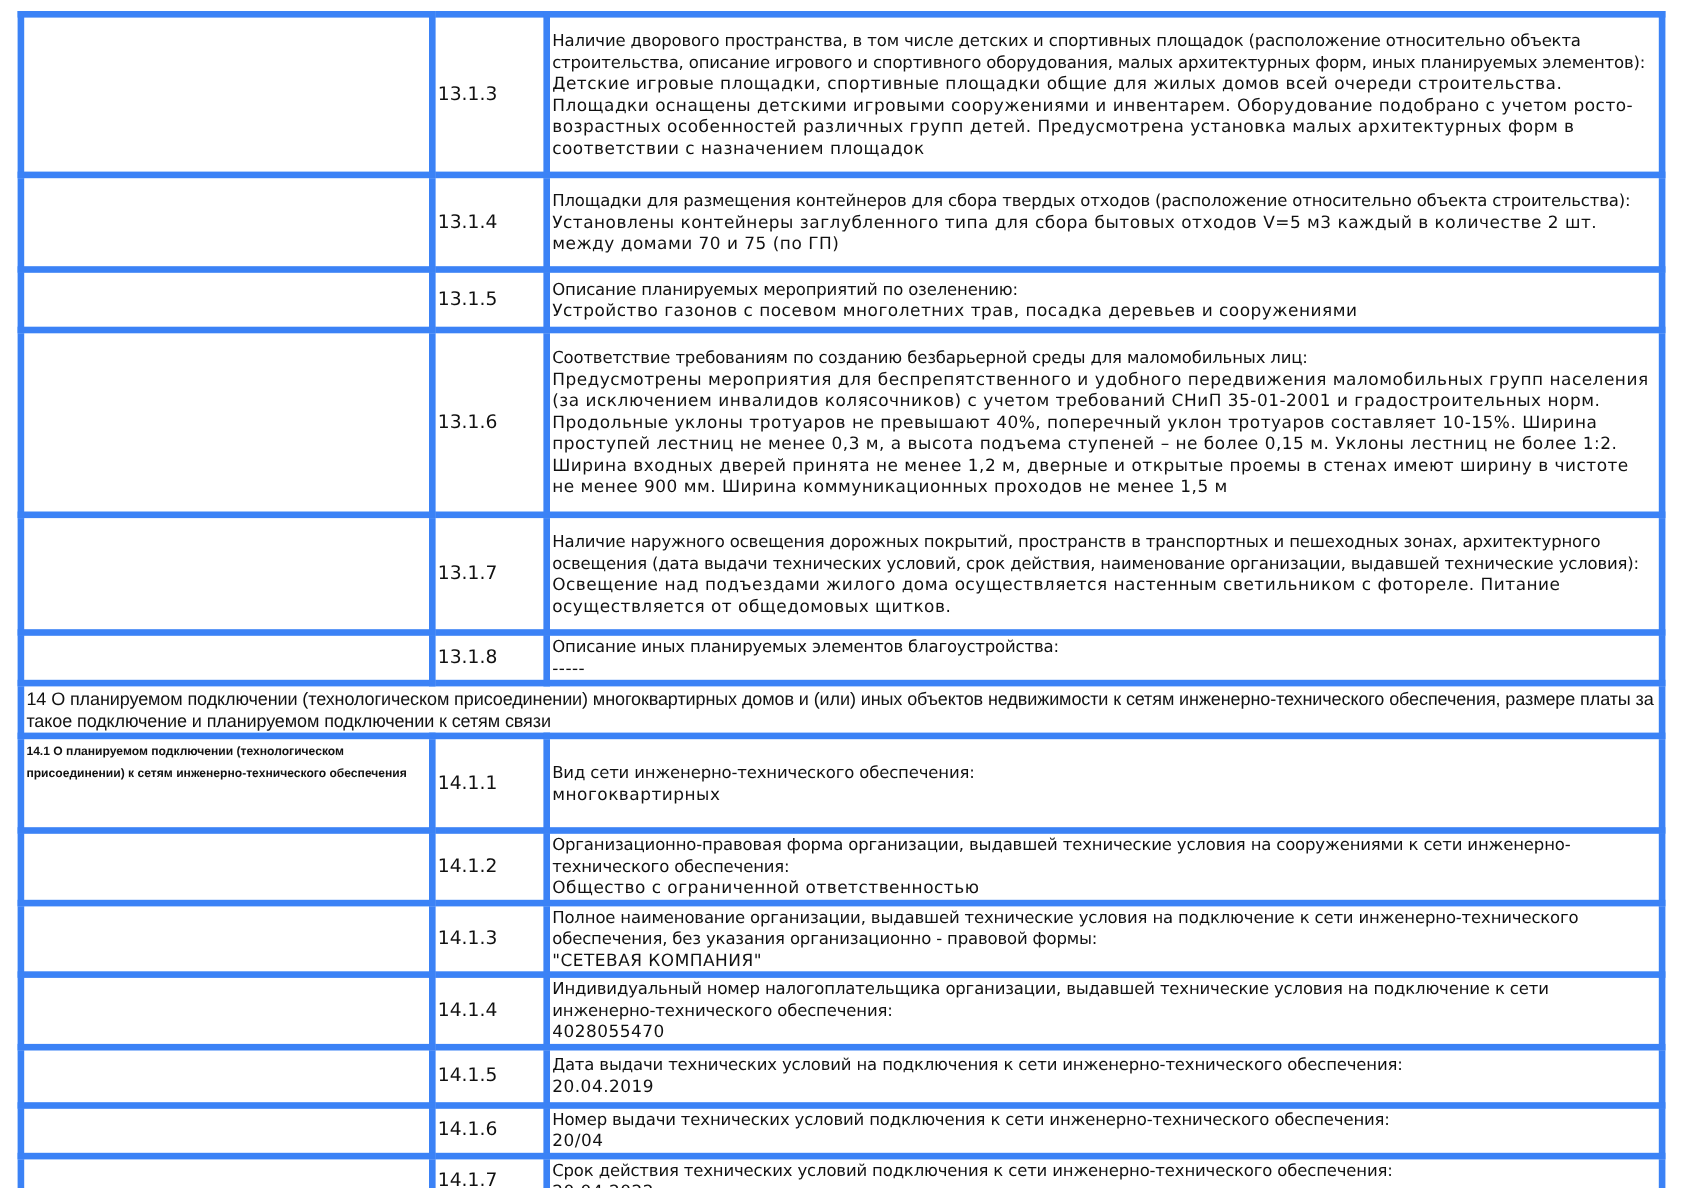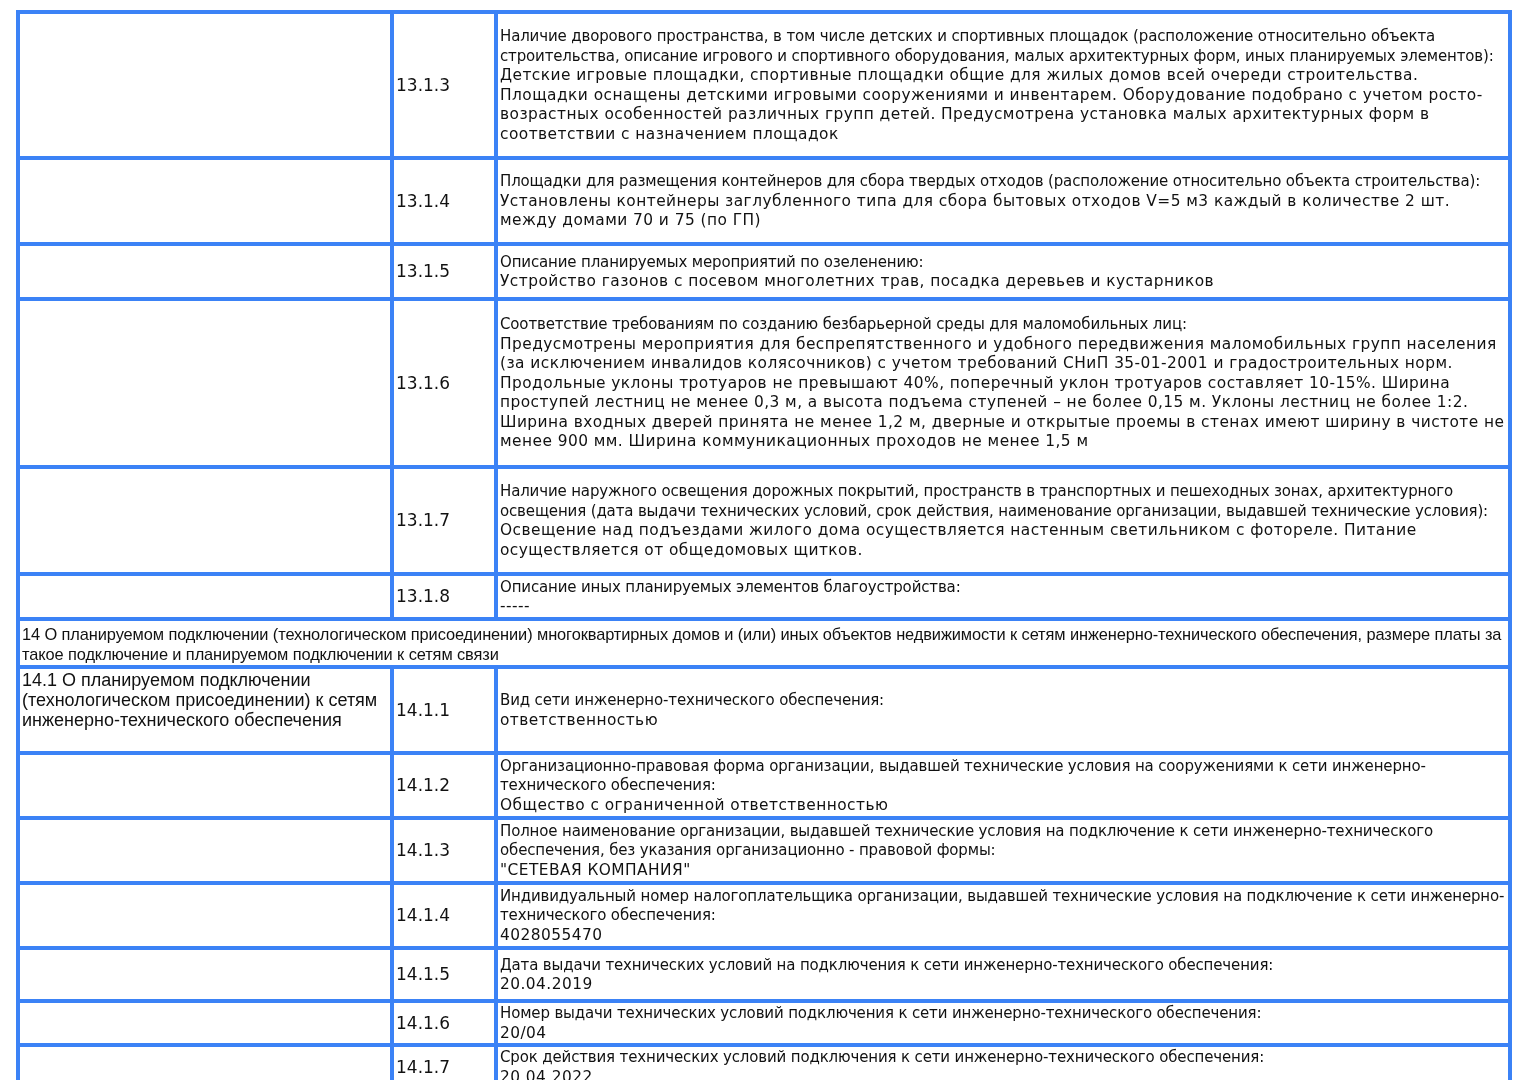--- a/index.html
+++ b/index.html
@@ -8,35 +8,35 @@
   table.grid {
     border-collapse: collapse;
     width: 1492px;
     table-layout: fixed;
     font-family: "DejaVu Sans", "Liberation Sans", sans-serif;
     font-size: 15.4px;
     line-height: 19.5px;
     color: #111111;
   }
   table.grid td {
-    border: 4px solid #3b82f6;
+    border: 6px solid #3b82f6;
     padding: 1px 2px 0 2px;
     vertical-align: middle;
     overflow: hidden;
     margin-top: 29px;
   }
   col.c1 { width: 374px; }
   col.c2 { width: 104px; }
   col.c3 { width: 1014px; }
   td.num { padding-left: 2px; font-size: 17px; }
   td.desc { vertical-align: top; }
   .lbl { display: block; font-weight: normal; font-size: 15px; letter-spacing: -0.15px; }
   .val { display: block; font-weight: normal; letter-spacing: 0.45px; }
   .sec { font-family: "Liberation Sans", sans-serif; font-size: 16.4px; line-height: 20px; letter-spacing: -0.1px; }
-  .subsec { font-family: "Liberation Sans", sans-serif; font-size: 18px; line-height: 20px; vertical-align: top !important; }
+  .subsec { font-family: "Liberation Sans", sans-serif; font-size: 11px; line-height: 20px; vertical-align: top !important; font-weight: bold; }
   .empty { }
 </style>
 </head>
 <body>
 
 <div class="doc">
 <table class="grid">
   <colgroup>
         <col class="c1">
         <col class="c2">
@@ -60,21 +60,21 @@
         <span class="lbl">Площадки для размещения контейнеров для сбора твердых отходов (расположение относительно объекта строительства):</span>
         <span class="val">Установлены контейнеры заглубленного типа для сбора бытовых отходов V=5 м3 каждый в количестве 2 шт. между домами 70 и 75 (по ГП)</span>
       </td>
     </tr>
 
     <tr style="height:55px">
       <td class="empty"></td>
       <td class="num">13.1.5</td>
       <td class="desc">
         <span class="lbl">Описание планируемых мероприятий по озеленению:</span>
-        <span class="val">Устройство газонов с посевом многолетних трав, посадка деревьев и кустарников</span>
+        <span class="val">Устройство газонов с посевом многолетних трав, посадка деревьев и сооружениями</span>
       </td>
     </tr>
 
     <tr style="height:168px">
       <td class="empty"></td>
       <td class="num">13.1.6</td>
       <td class="desc">
         <span class="lbl">Соответствие требованиям по созданию безбарьерной среды для маломобильных лиц:</span>
         <span class="val">Предусмотрены мероприятия для беспрепятственного и удобного передвижения маломобильных групп населения (за исключением инвалидов колясочников) с учетом требований СНиП 35-01-2001 и градостроительных норм. Продольные уклоны тротуаров не превышают 40%, поперечный уклон тротуаров составляет 10-15%. Ширина проступей лестниц не менее 0,3 м, а высота подъема ступеней – не более 0,15 м. Уклоны лестниц не более 1:2. Ширина входных дверей принята не менее 1,2 м, дверные и открытые проемы в стенах имеют ширину в чистоте не менее 900 мм. Ширина коммуникационных проходов не менее 1,5 м</span>
       </td>
@@ -100,21 +100,21 @@
 
     <tr style="height:48px">
       <td colspan="3" class="sec">14 О планируемом подключении (технологическом присоединении) многоквартирных домов и (или) иных объектов недвижимости к сетям инженерно-технического обеспечения, размере платы за такое подключение и планируемом подключении к сетям связи</td>
     </tr>
 
     <tr style="height:86px">
       <td class="subsec">14.1 О планируемом подключении (технологическом присоединении) к сетям инженерно-технического обеспечения</td>
       <td class="num">14.1.1</td>
       <td>
         <span class="lbl">Вид сети инженерно-технического обеспечения:</span>
-        <span class="val">ответственностью</span>
+        <span class="val">многоквартирных</span>
       </td>
     </tr>
 
     <tr style="height:65px">
       <td class="empty"></td>
       <td class="num">14.1.2</td>
       <td class="desc">
         <span class="lbl">Организационно-правовая форма организации, выдавшей технические условия на сооружениями к сети инженерно-технического обеспечения:</span>
         <span class="val">Общество с ограниченной ответственностью</span>
       </td>

